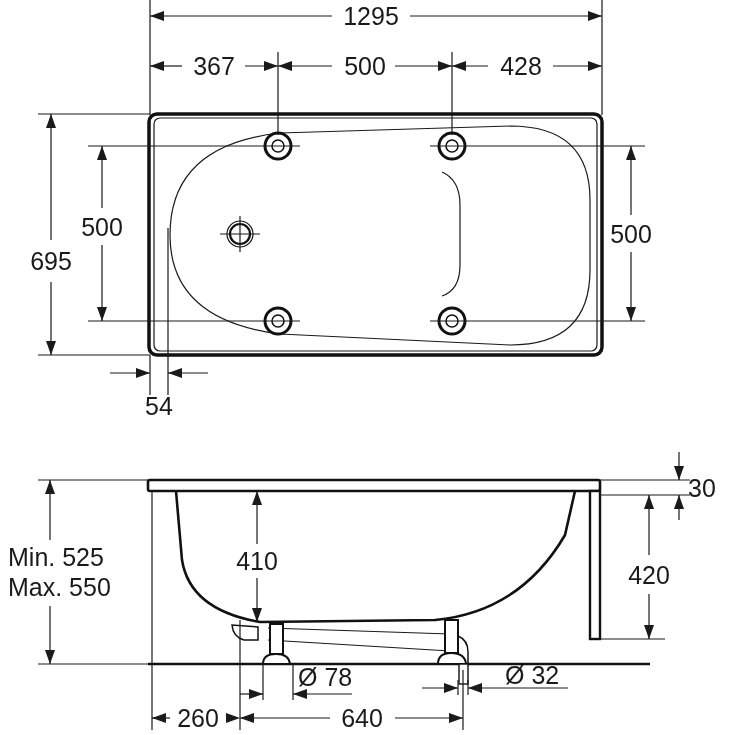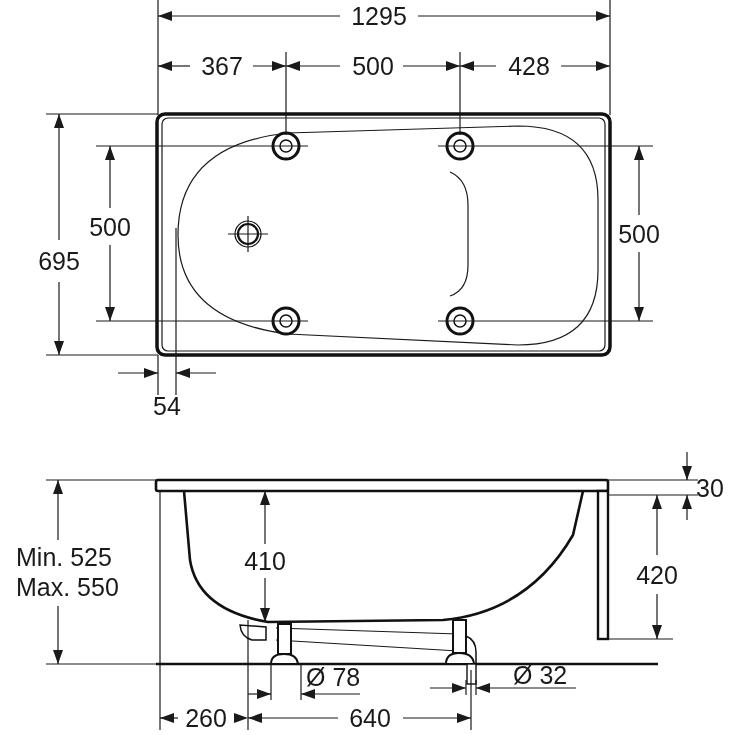--- a/index.html
+++ b/index.html
@@ -1,17 +1,17 @@
 <!DOCTYPE html>
 <html><head>
 <meta charset="utf-8">
 <style>
   html, body { margin: 0; padding: 0; background: #ffffff; }
   body { width: 735px; height: 735px; overflow: hidden; }
-  #drawing { position: absolute; left: 8px; top: 0; width: 597px; height: 735px; text-align: center; }
+  #drawing { position: absolute; left: 0; top: 0; width: 597px; height: 735px; text-align: center; }
   svg { display: block; }
   .dimtxt { font-family: "Liberation Sans", sans-serif; font-size: 25px; fill: #1a1a1a; }
   .thin { stroke: #1a1a1a; stroke-width: 1.2; fill: none; }
   .thick { stroke: #111; stroke-width: 3.5; fill: none; }
   .arrow { fill: #1a1a1a; }
 </style>
 </head>
 <body>
 
 <div id="drawing">

